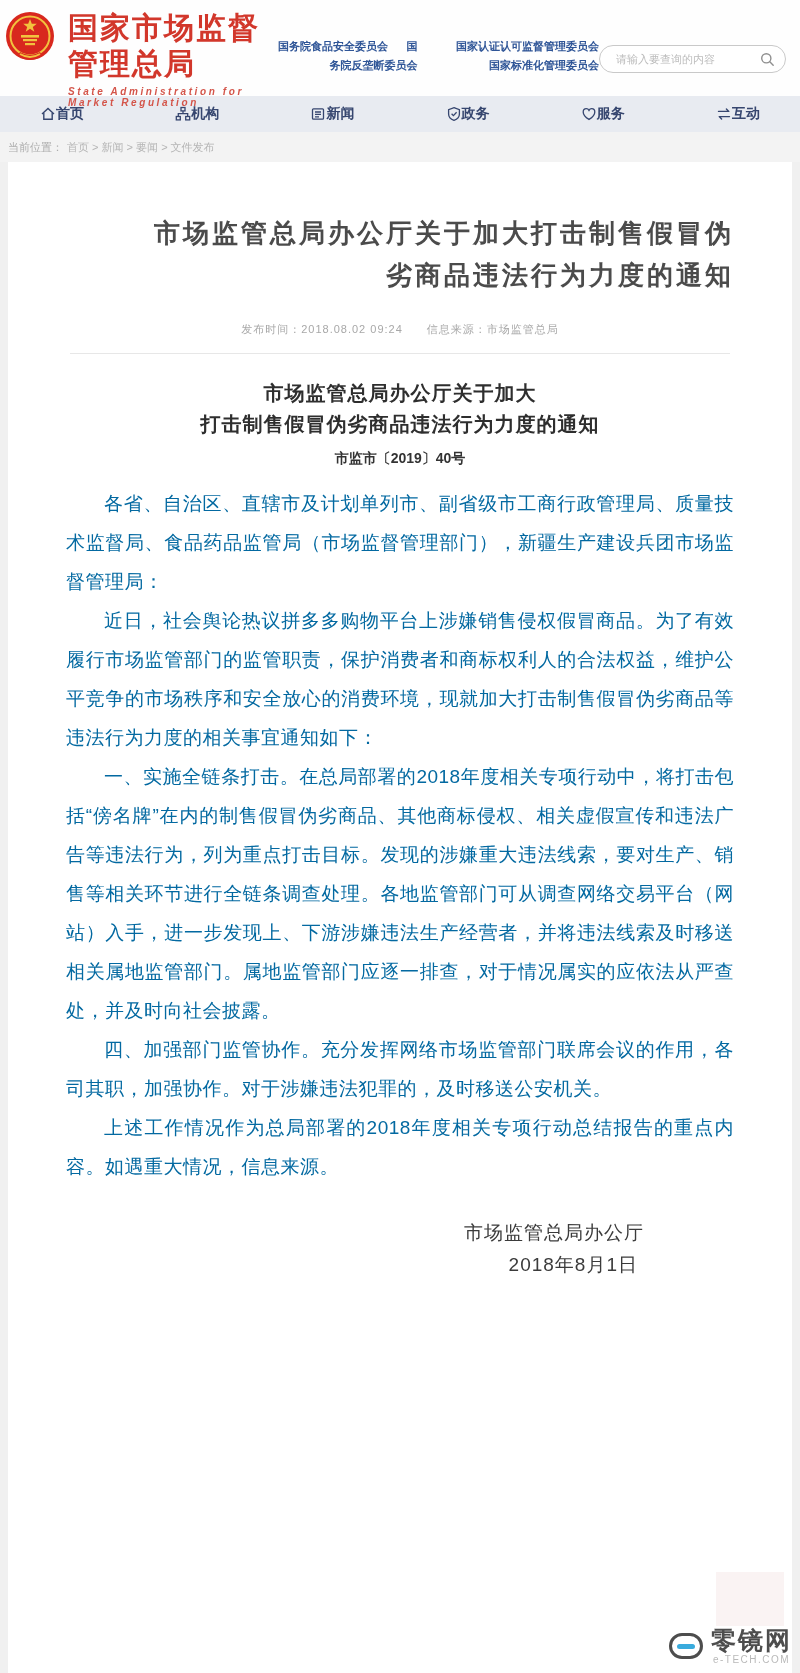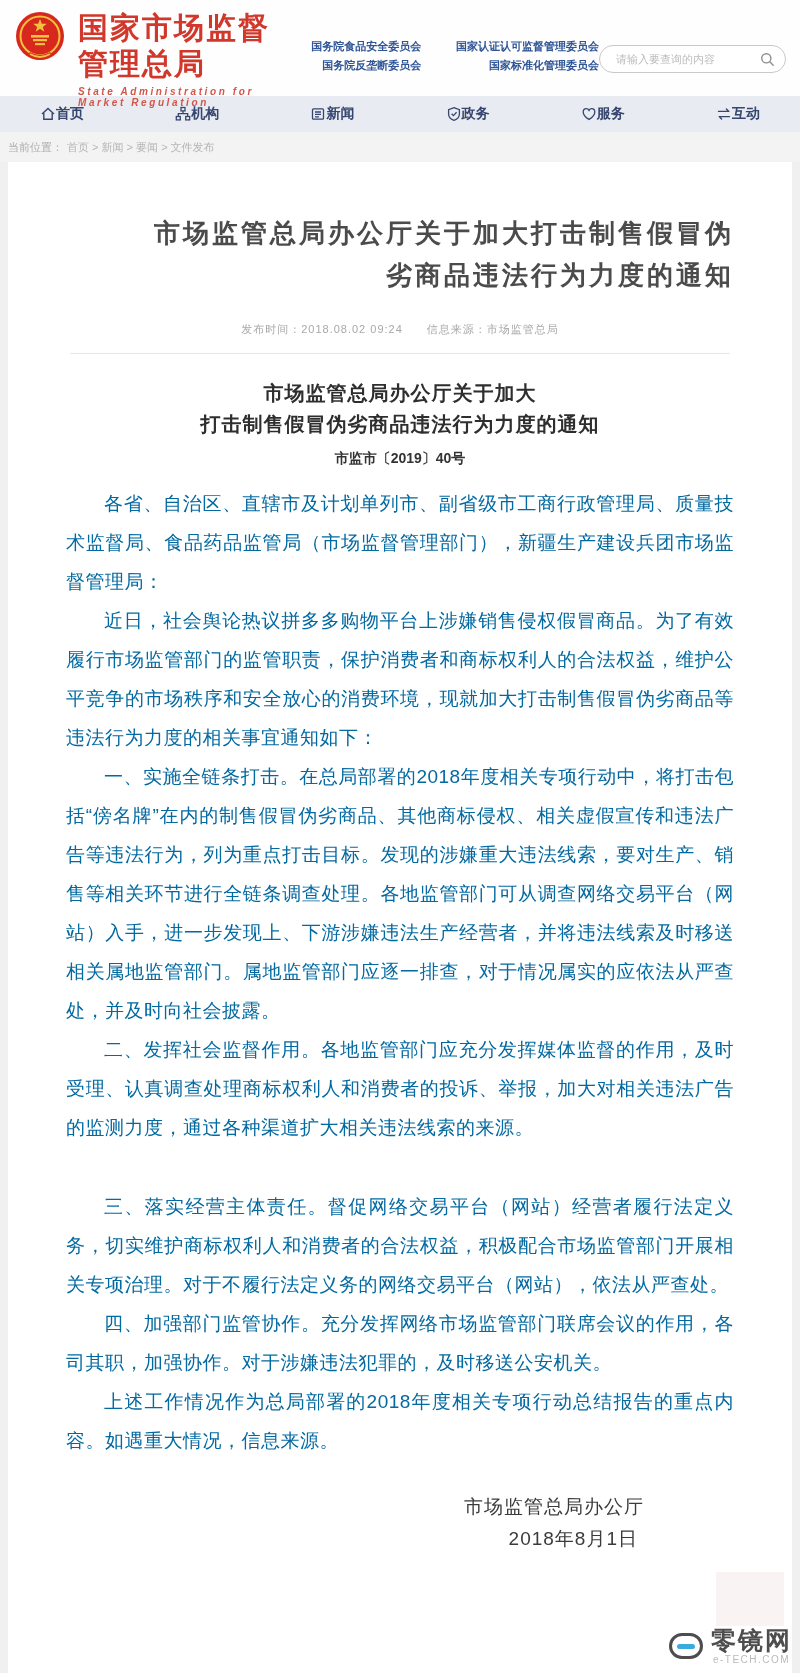--- a/index.html
+++ b/index.html
@@ -6,21 +6,21 @@
   html, body { margin: 0; padding: 0; }
   body {
     width: 800px; height: 1673px; overflow: hidden; position: relative;
     background: #f0f0f0;
     font-family: "Liberation Sans", sans-serif;
   }
 
   
   .site-header {
     height: 96px; background: #fefefe; position: relative;
-    display: flex; justify-content: space-between; padding: 10px 14px 0 14px;
+    display: flex; justify-content: space-between; padding: 10px 14px 0 4px;
   }
   .logo-group { display: flex; align-items: flex-start; }
   .emblem { width: 52px; height: 56px; margin-right: 12px; flex: 0 0 auto; }
   .logo-text .cn {
     color: #d2372b; font-size: 30px; font-weight: 700; letter-spacing: 2px; line-height: 36px;
   }
   .logo-text .en {
     color: #d4554a; font-size: 10px; letter-spacing: 2.6px; margin-top: 4px; font-weight: 600; font-style: italic;
   }
   .header-right { display: flex; flex-direction: row; align-items: center; padding-top: 4px; }
@@ -218,22 +218,20 @@
     <span>市场监管总局办公厅关于加大</span><br>
     <span>打击制售假冒伪劣商品违法行为力度的通知</span>
   </div>
 
   <div class="doc-number">市监市〔2019〕40号</div>
 
   <div class="doc-body">
     <p>各省、自治区、直辖市及计划单列市、副省级市工商行政管理局、质量技术监督局、食品药品监管局（市场监督管理部门），新疆生产建设兵团市场监督管理局：</p>
     <p>近日，社会舆论热议拼多多购物平台上涉嫌销售侵权假冒商品。为了有效履行市场监管部门的监管职责，保护消费者和商标权利人的合法权益，维护公平竞争的市场秩序和安全放心的消费环境，现就加大打击制售假冒伪劣商品等违法行为力度的相关事宜通知如下：</p>
     <p>一、实施全链条打击。在总局部署的2018年度相关专项行动中，将打击包括“傍名牌”在内的制售假冒伪劣商品、其他商标侵权、相关虚假宣传和违法广告等违法行为，列为重点打击目标。发现的涉嫌重大违法线索，要对生产、销售等相关环节进行全链条调查处理。各地监管部门可从调查网络交易平台（网站）入手，进一步发现上、下游涉嫌违法生产经营者，并将违法线索及时移送相关属地监管部门。属地监管部门应逐一排查，对于情况属实的应依法从严查处，并及时向社会披露。</p>
-    <p>二、发挥社会监督作用。各地监管部门应充分发挥媒体监督的作用，及时受理、认真调查处理商标权利人和消费者的投诉、举报，加大对相关违法广告的监测力度，通过各种渠道扩大相关违法线索的来源。</p>
-    <p class="gap">三、落实经营主体责任。督促网络交易平台（网站）经营者履行法定义务，切实维护商标权利人和消费者的合法权益，积极配合市场监管部门开展相关专项治理。对于不履行法定义务的网络交易平台（网站），依法从严查处。</p>
     <p>四、加强部门监管协作。充分发挥网络市场监管部门联席会议的作用，各司其职，加强协作。对于涉嫌违法犯罪的，及时移送公安机关。</p>
     <p>上述工作情况作为总局部署的2018年度相关专项行动总结报告的重点内容。如遇重大情况，信息来源。</p>
   </div>
 
   <div class="sign-block">
     <div class="sign-org">市场监管总局办公厅</div>
     <div class="sign-date">2018年8月1日</div>
   </div>
 </main>
 

